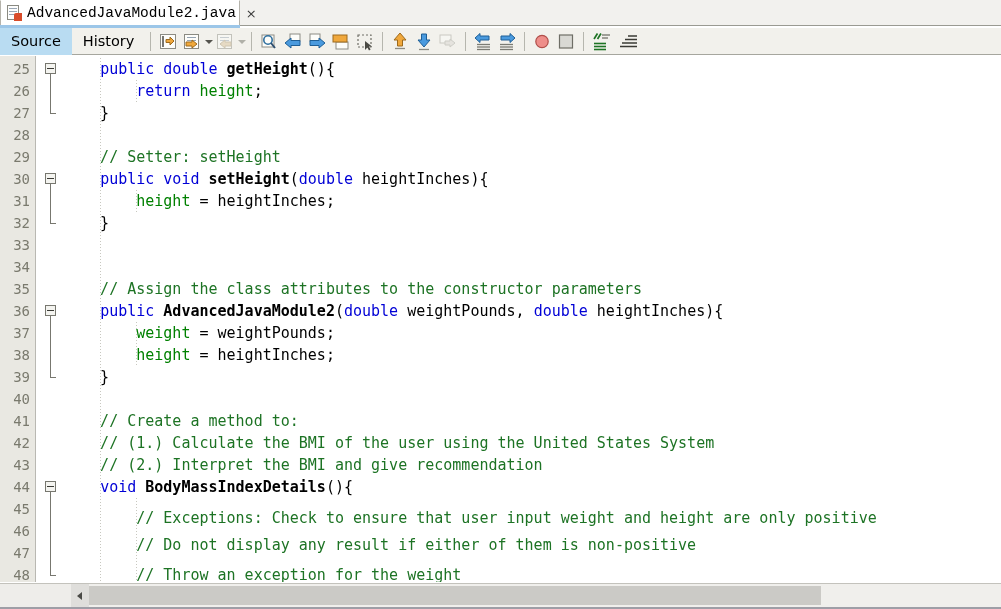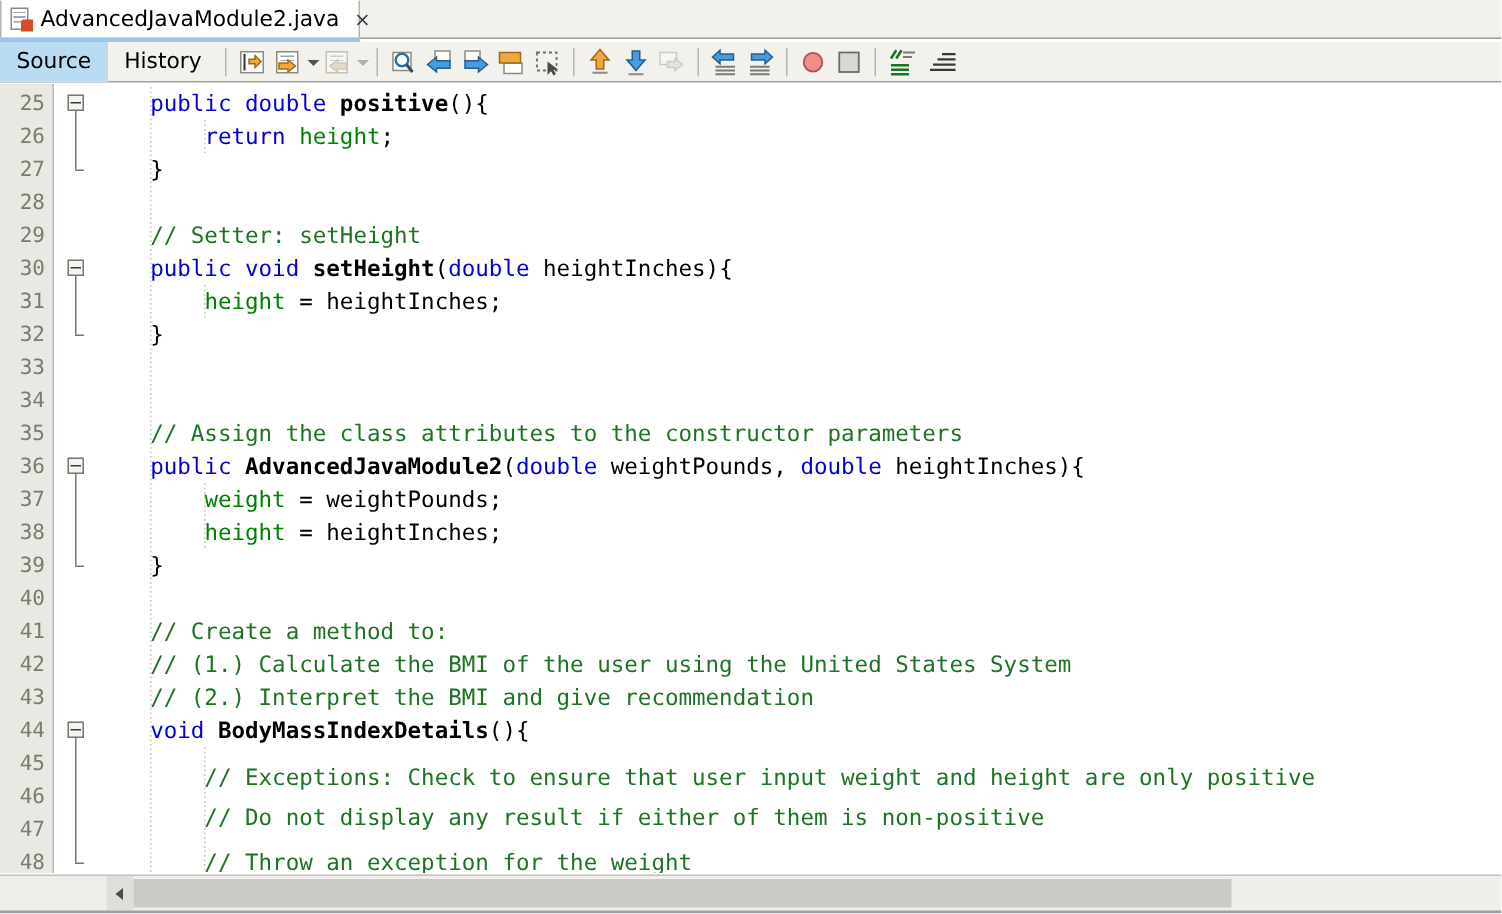--- a/index.html
+++ b/index.html
@@ -42,21 +42,21 @@
   .doc-tab.inactive {
     background: linear-gradient(to bottom,#fbfbfa 0%,#eeece6 100%);
     border-right: 1px solid #b5b3ab;
   }
   .doc-tab.active {
     background: #ffffff;
     border-left: 1px solid #b5b3ab;
     border-right: 1px solid #b5b3ab;
     border-top: 1px solid #ffffff;
   }
-  .doc-tab .tab-label { margin: 0 8px 0 5px; }
+  .doc-tab .tab-label { margin: 0 8px 0 5px; font-family: Liberation Mono, monospace; }
   .tab-close {
     font-family: "DejaVu Sans", sans-serif;
     font-size: 13px;
     color: #3a3a3a;
     line-height: 1;
     padding: 0 2px;
     cursor: pointer;
   }
   
   .active-underline {
@@ -549,21 +549,21 @@
       <div class="fold-line" style="top: 18px; height: 39px;"></div>
       <div class="fold-foot" style="top: 57px;"></div>
       <div class="fold-line" style="top: 128px; height: 39px;"></div>
       <div class="fold-foot" style="top: 167px;"></div>
       <div class="fold-line" style="top: 260px; height: 61px;"></div>
       <div class="fold-foot" style="top: 321px;"></div>
       <div class="fold-line" style="top: 436px; height: 83px;"></div>
       <div class="fold-foot" style="top: 519px;"></div>
     </div>
   <div id="codearea">
-      <div class="cline" style="top: 2px;"><span class="pln">    </span><span class="kw">public</span><span class="pln"> </span><span class="kw">double</span><span class="pln"> </span><span class="mth">positive</span><span class="pln">(){</span></div>
+      <div class="cline" style="top: 2px;"><span class="pln">    </span><span class="kw">public</span><span class="pln"> </span><span class="kw">double</span><span class="pln"> </span><span class="mth">getHeight</span><span class="pln">(){</span></div>
       <div class="cline" style="top: 24px;"><span class="pln">        </span><span class="kw">return</span><span class="pln"> </span><span class="fld">height</span><span class="pln">;</span></div>
       <div class="cline" style="top: 46px;"><span class="pln">    }</span></div>
       <div class="cline" style="top: 68px;"></div>
       <div class="cline" style="top: 90px;"><span class="cmt">    // Setter: setHeight</span></div>
       <div class="cline" style="top: 112px;"><span class="pln">    </span><span class="kw">public</span><span class="pln"> </span><span class="kw">void</span><span class="pln"> </span><span class="mth">setHeight</span><span class="pln">(</span><span class="kw">double</span><span class="pln"> heightInches){</span></div>
       <div class="cline" style="top: 134px;"><span class="pln">        </span><span class="fld">height</span><span class="pln"> = heightInches;</span></div>
       <div class="cline" style="top: 156px;"><span class="pln">    }</span></div>
       <div class="cline" style="top: 178px;"></div>
       <div class="cline" style="top: 222px;"><span class="cmt">    // Assign the class attributes to the constructor parameters</span></div>
       <div class="cline" style="top: 244px;"><span class="pln">    </span><span class="kw">public</span><span class="pln"> </span><span class="mth">AdvancedJavaModule2</span><span class="pln">(</span><span class="kw">double</span><span class="pln"> weightPounds, </span><span class="kw">double</span><span class="pln"> heightInches){</span></div>

